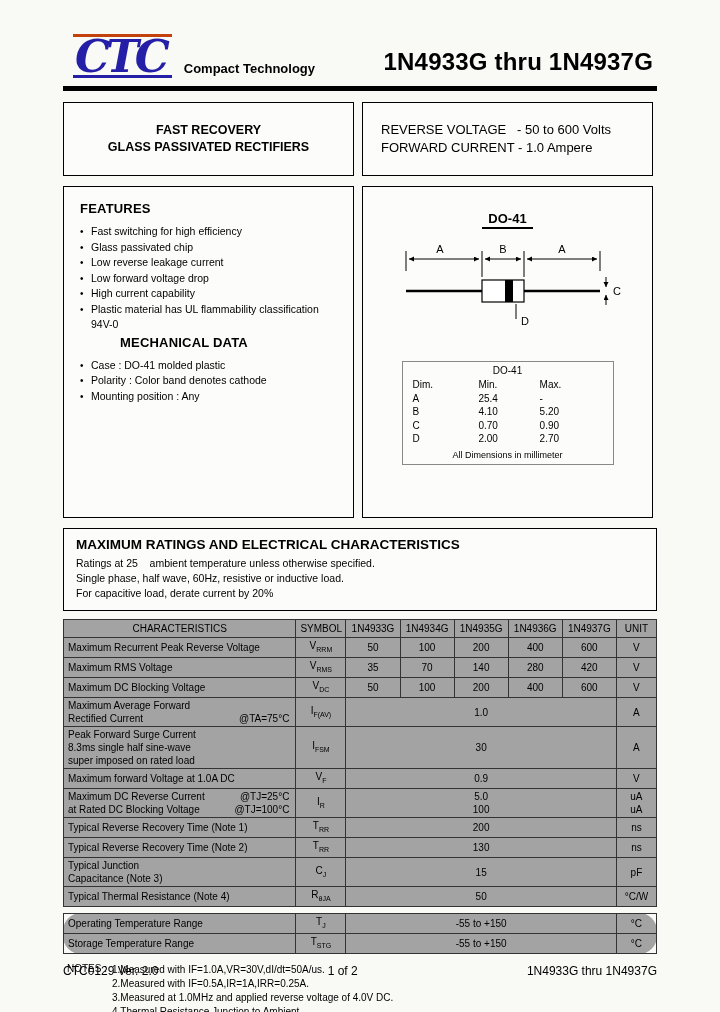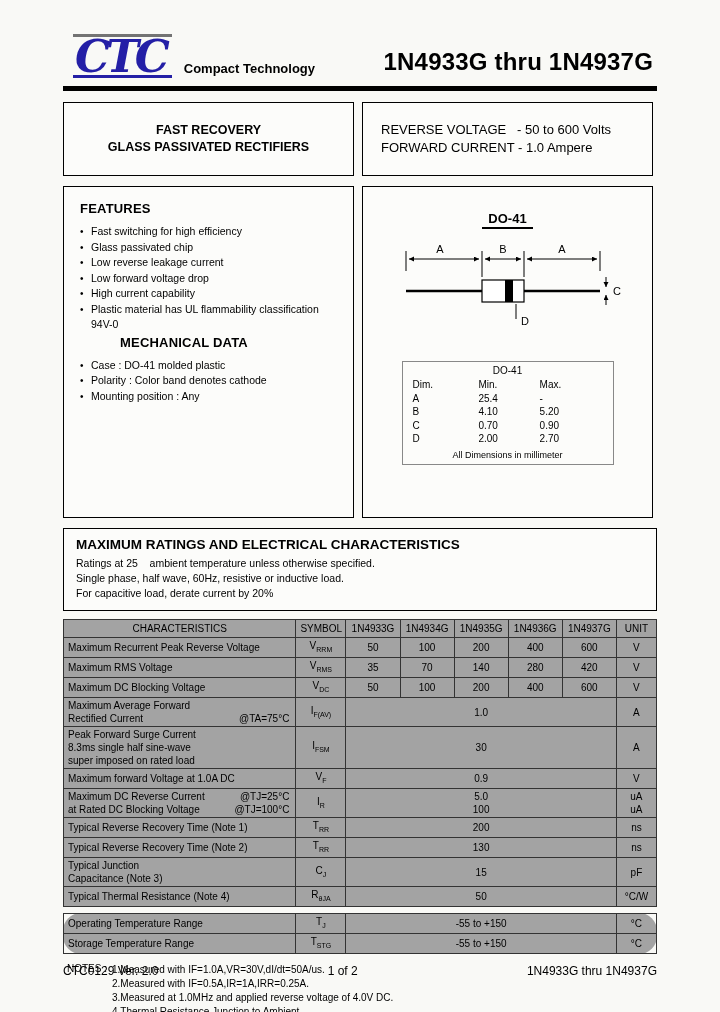--- a/index.html
+++ b/index.html
@@ -3,21 +3,21 @@
 <meta charset="utf-8">
 <style>
   * { margin:0; padding:0; box-sizing:border-box; }
   html,body { background:#d9d9d9; }
   body { font-family:"Liberation Sans","DejaVu Sans",sans-serif; color:#000; }
   .page { width:720px; height:1012px; margin:0 auto; background:#f9f9f6; position:relative; padding:34px 63px 0 63px; }
 
   
   .header { display:flex; align-items:flex-end; justify-content:space-between; padding:0 4px 8px 10px; }
   .logo-block { display:flex; align-items:flex-end; gap:12px; }
-  .logo { color:#241fa6; font-weight:bold; font-style:italic; font-size:44px; line-height:0.82; letter-spacing:-4px; font-family:"DejaVu Serif","Liberation Serif",serif; border-top:3px solid #737373; border-bottom:3px solid #241fa6; padding:2px 6px 0 2px; }
+  .logo { color:#241fa6; font-weight:bold; font-style:italic; font-size:44px; line-height:0.82; letter-spacing:-4px; font-family:"DejaVu Serif","Liberation Serif",serif; border-top:3px solid #c2410c; border-bottom:3px solid #241fa6; padding:2px 6px 0 2px; }
   .logo-sub { font-weight:bold; font-size:13px; padding-bottom:2px; }
   .title { font-size:24px; font-weight:bold; letter-spacing:0.2px; padding-bottom:2px; }
   .rule { height:5px; background:#000; margin-bottom:11px; }
 
   
   .row2 { display:flex; gap:8px; margin-bottom:10px; }
   .box { border:1px solid #000; background:#fcfcfa; }
   .intro-left { width:291px; height:74px; display:flex; flex-direction:column; justify-content:center; align-items:center; text-align:center; font-weight:bold; font-size:12.5px; line-height:17px; }
   .intro-right { width:291px; height:74px; display:flex; flex-direction:column; justify-content:center; padding-left:18px; font-size:13px; line-height:18px; white-space:pre; }
 

